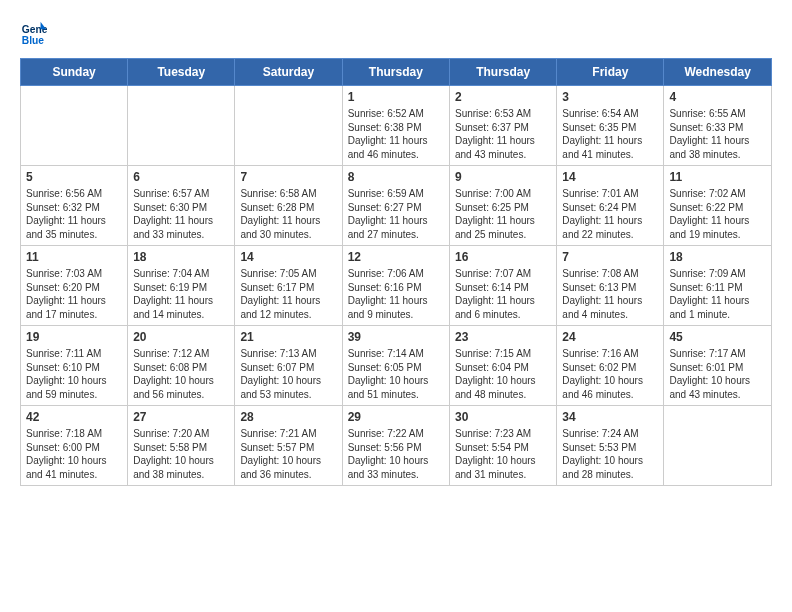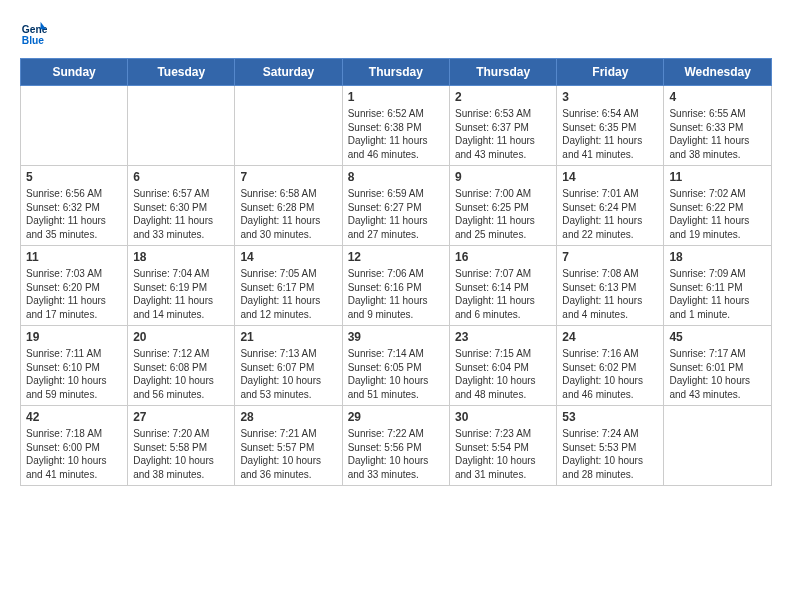--- a/index.html
+++ b/index.html
@@ -240,19 +240,19 @@
         </td>
         <td>
           <span class="day-num">29</span>
           <div class="day-info">Sunrise: 7:22 AM<br>Sunset: 5:56 PM<br>Daylight: 10 hours and 33 minutes.</div>
         </td>
         <td>
           <span class="day-num">30</span>
           <div class="day-info">Sunrise: 7:23 AM<br>Sunset: 5:54 PM<br>Daylight: 10 hours and 31 minutes.</div>
         </td>
         <td>
-          <span class="day-num">53</span>
+          <span class="day-num">34</span>
           <div class="day-info">Sunrise: 7:24 AM<br>Sunset: 5:53 PM<br>Daylight: 10 hours and 28 minutes.</div>
         </td>
         <td class="empty"></td>
       </tr>
     </tbody>
 </table>
 
 </body></html>

